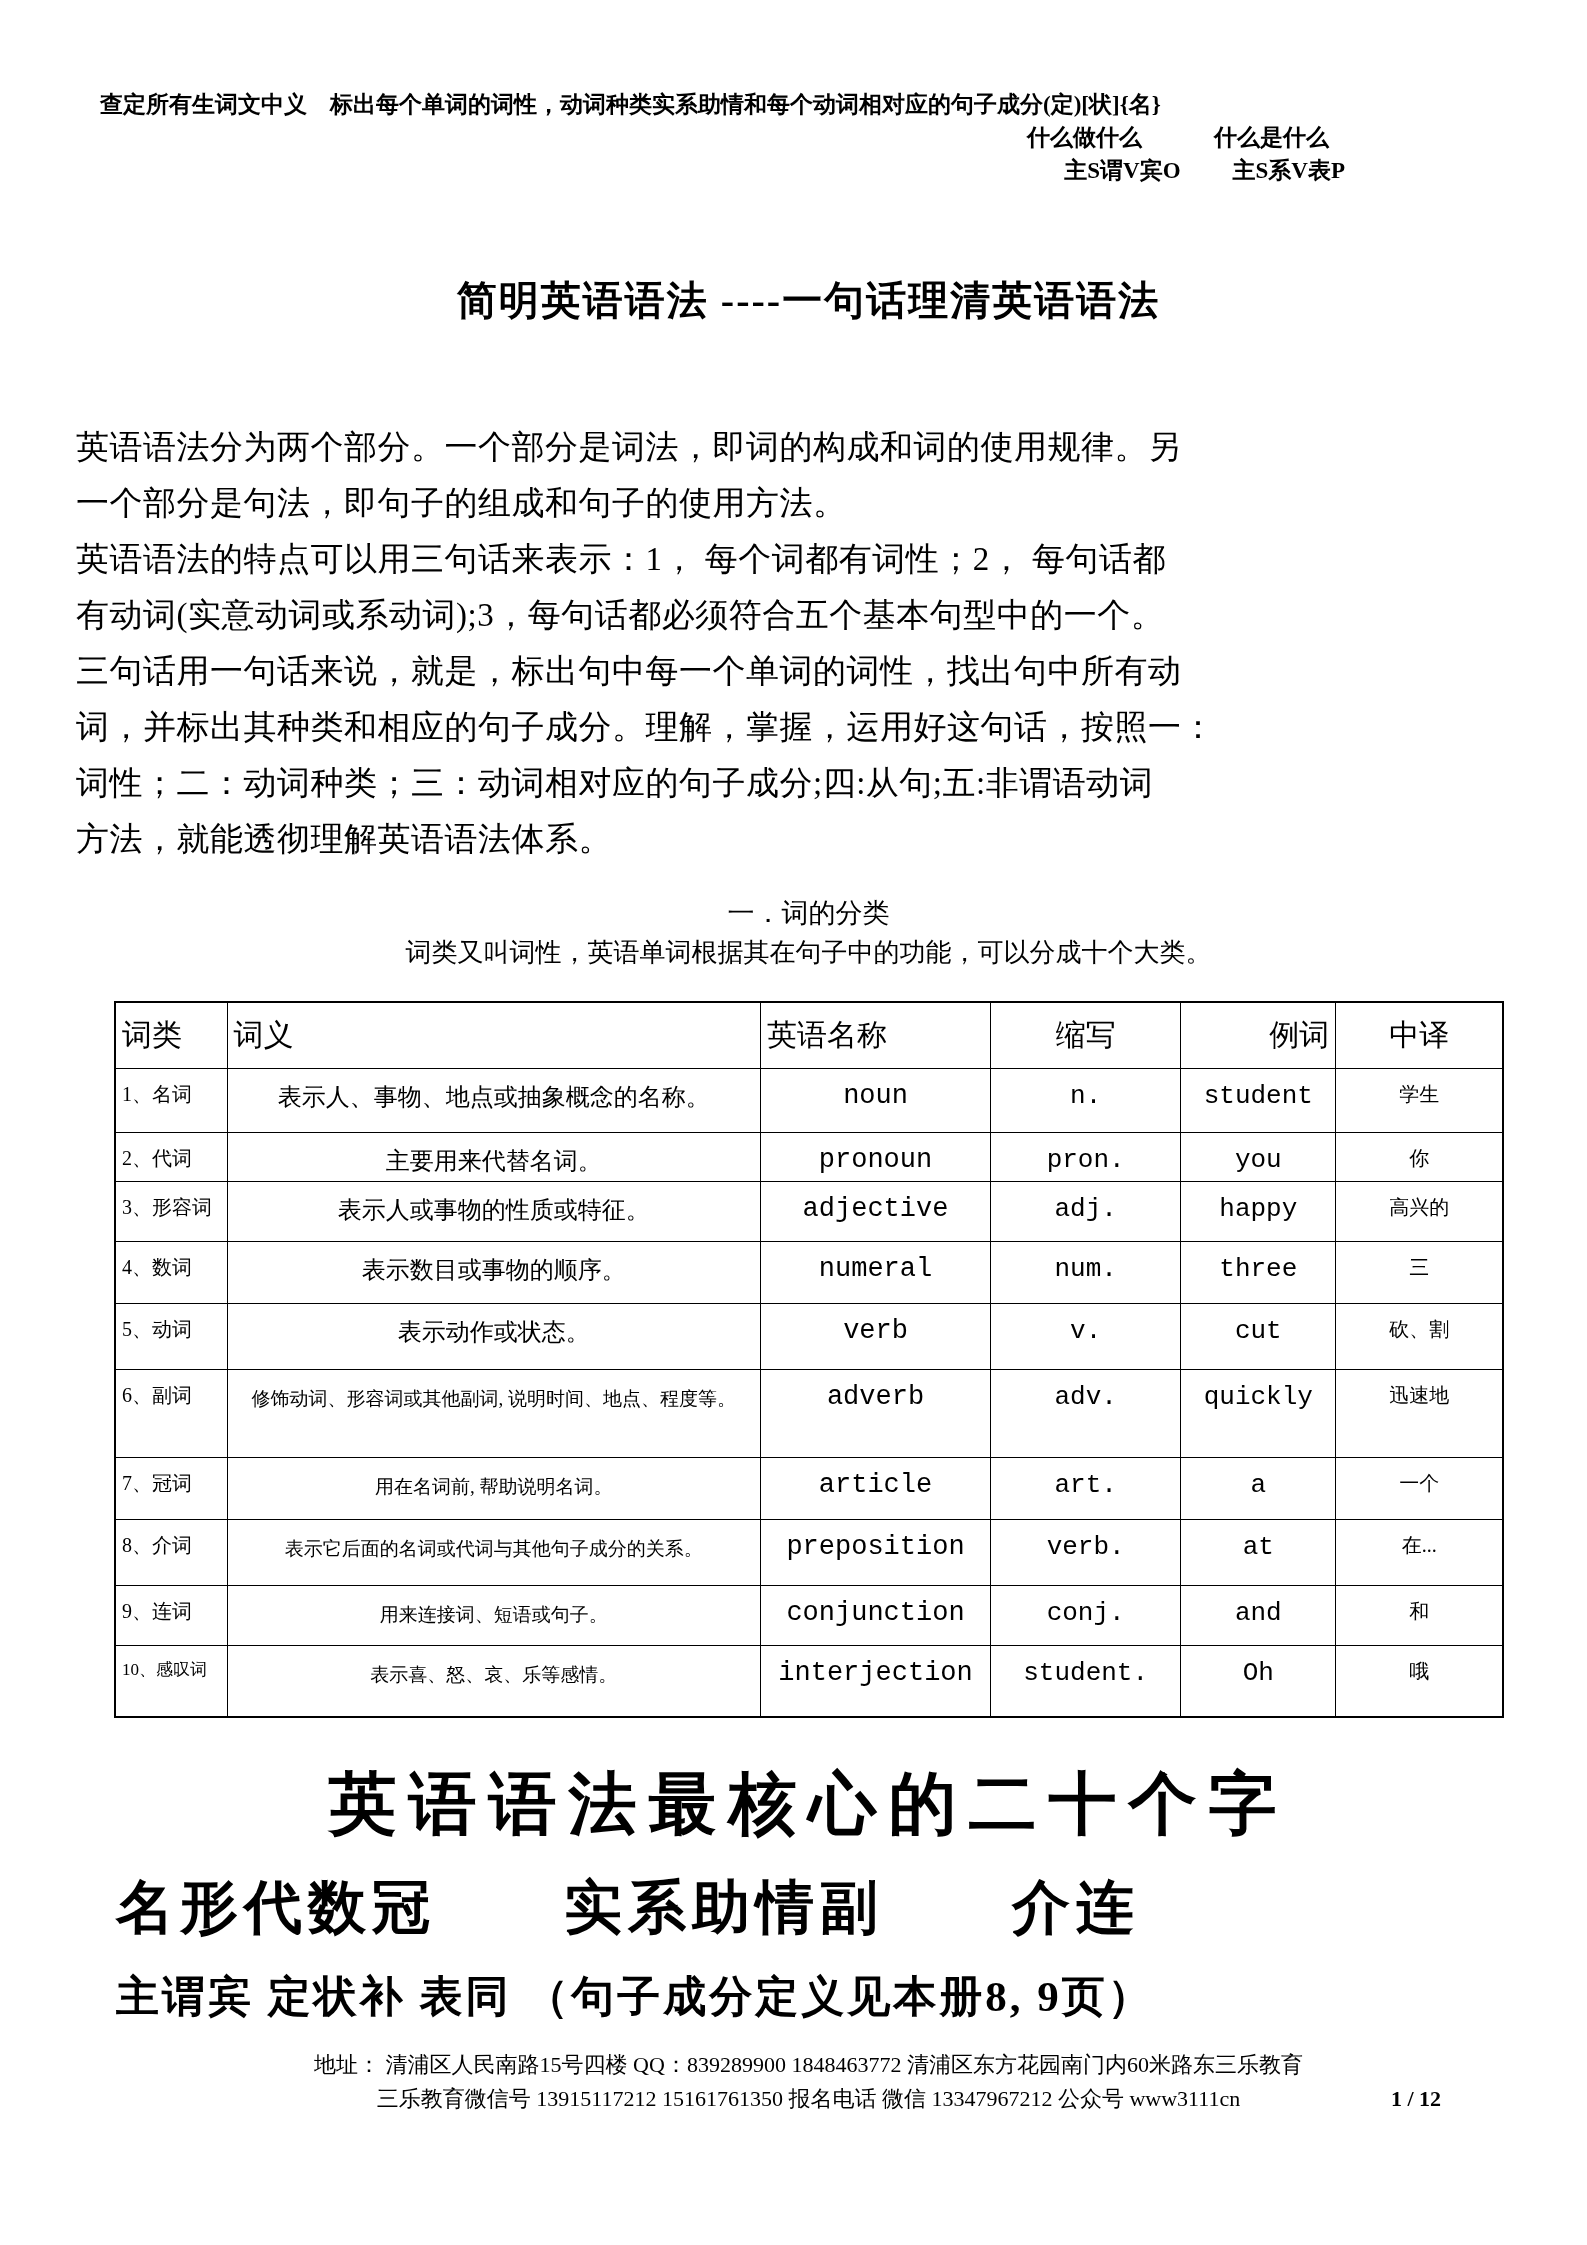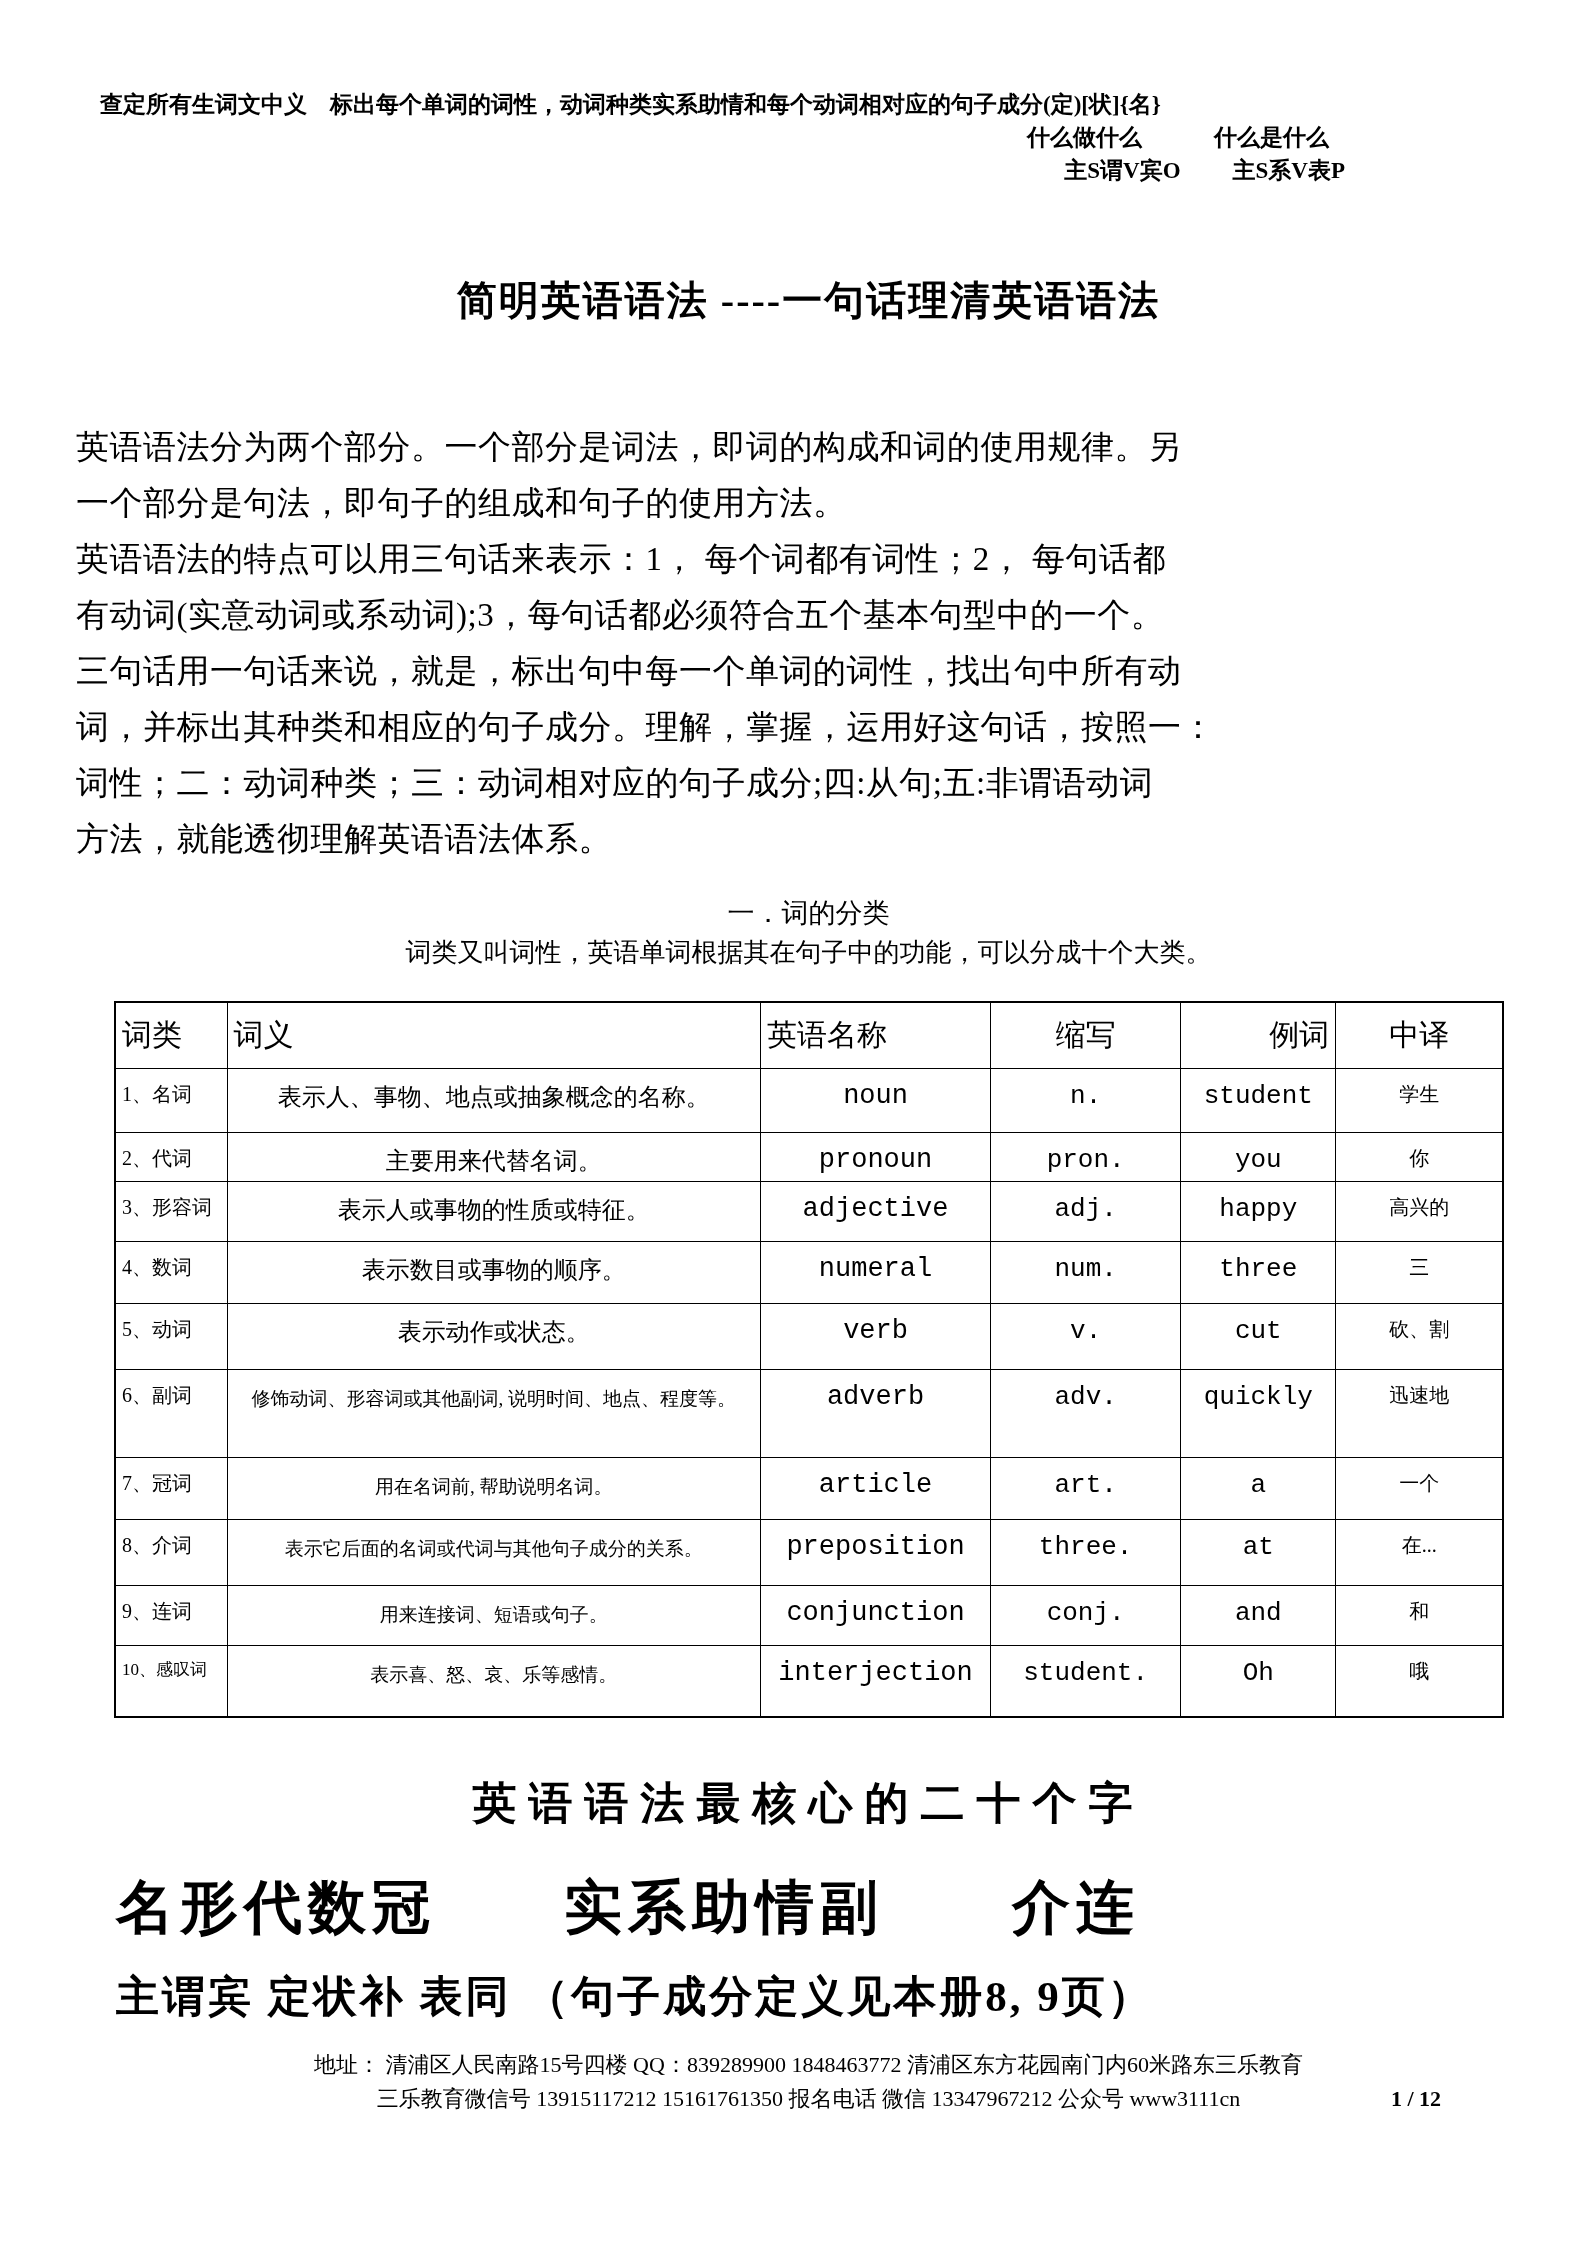--- a/index.html
+++ b/index.html
@@ -101,21 +101,21 @@
   }
   td.c3 { font-size: 27px; }
   td.c4 { font-size: 26px; }
   td.c5 { font-size: 26px; }
   td.c6 { font-size: 20px; text-align: center; }
 
   
   .core-heading {
     margin-top: 40px;
     text-align: center;
-    font-size: 44px;
+    font-size: 68px;
     font-weight: bold;
     letter-spacing: 12px;
     line-height: 92px;
   }
   .core-line1 {
     margin: 16px 0 0 40px;
     font-size: 58px;
     font-weight: bold;
     letter-spacing: 6px;
     line-height: 84px;
@@ -251,21 +251,21 @@
         <td class="c2 small">用在名词前, 帮助说明名词。</td>
         <td class="c3">article</td>
         <td class="c4">art.</td>
         <td class="c5">a</td>
         <td class="c6">一个</td>
       </tr>
       <tr style="height:66px">
         <td class="c1">8、介词</td>
         <td class="c2 small">表示它后面的名词或代词与其他句子成分的关系。</td>
         <td class="c3">preposition</td>
-        <td class="c4">three.</td>
+        <td class="c4">verb.</td>
         <td class="c5">at</td>
         <td class="c6">在...</td>
       </tr>
       <tr style="height:60px">
         <td class="c1">9、连词</td>
         <td class="c2 small">用来连接词、短语或句子。</td>
         <td class="c3">conjunction</td>
         <td class="c4">conj.</td>
         <td class="c5">and</td>
         <td class="c6">和</td>

